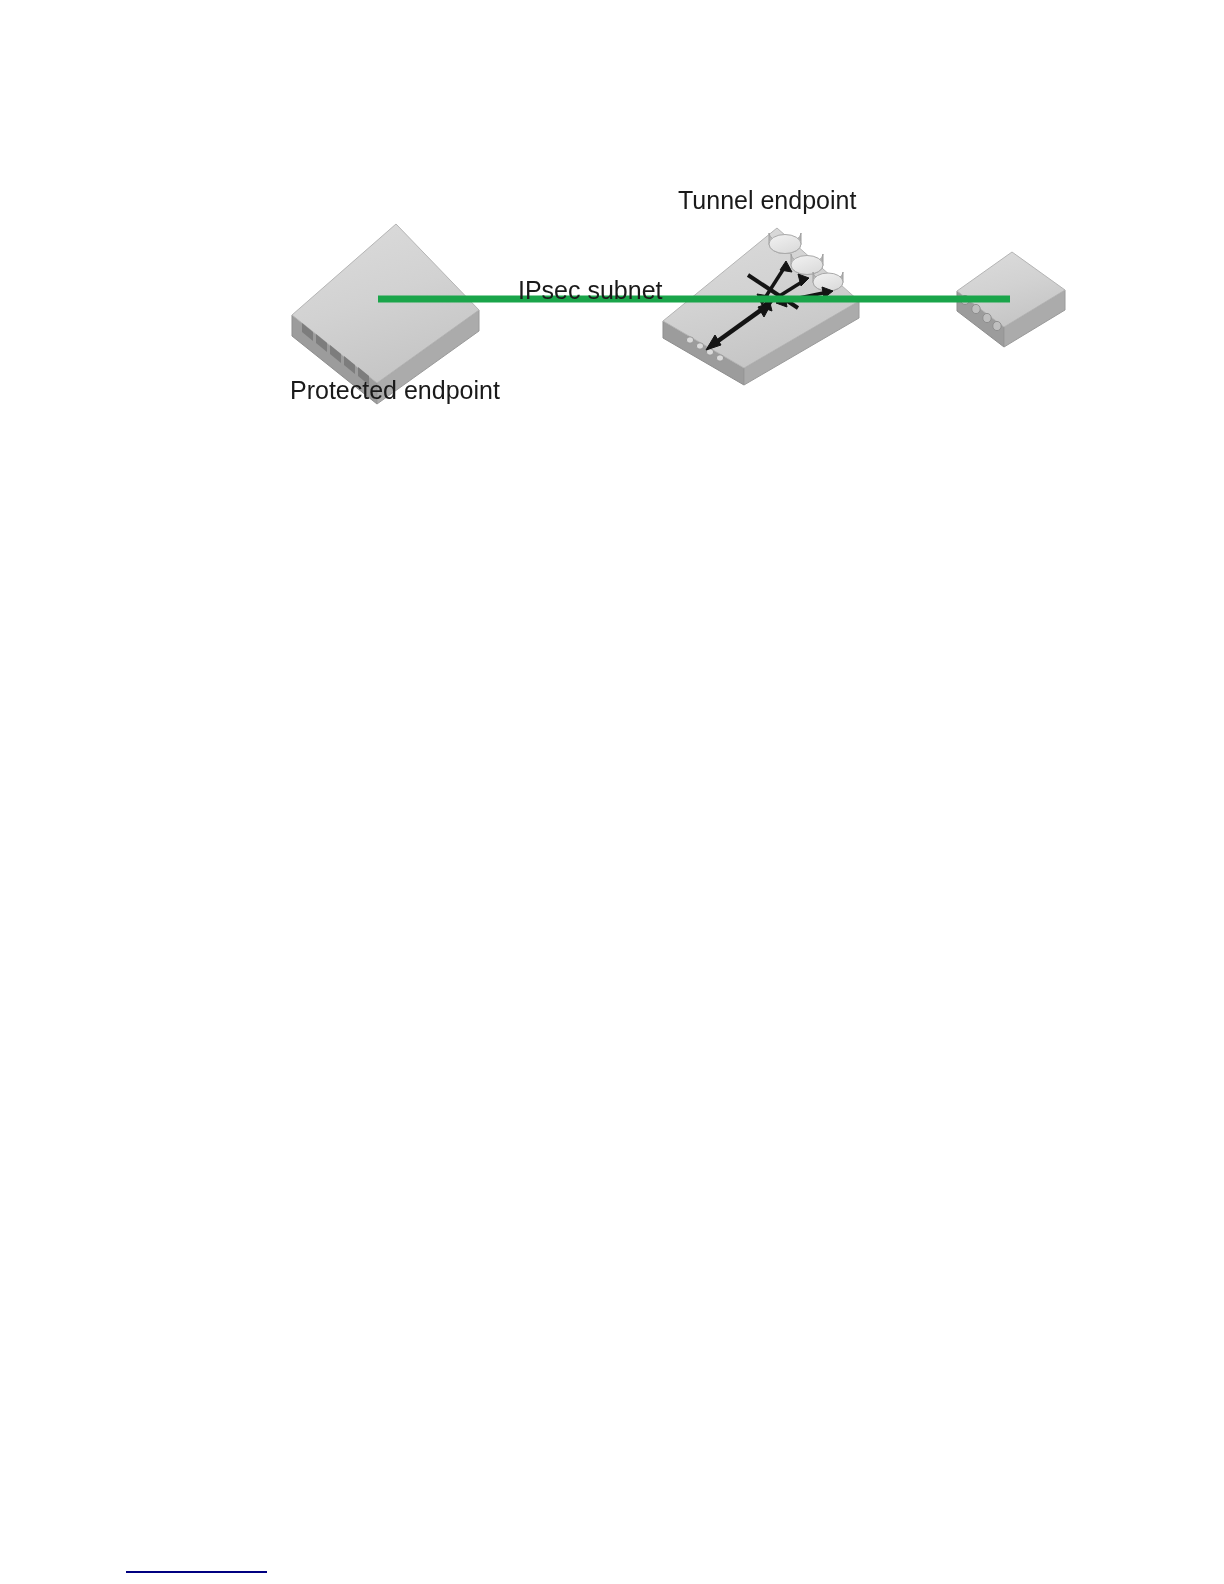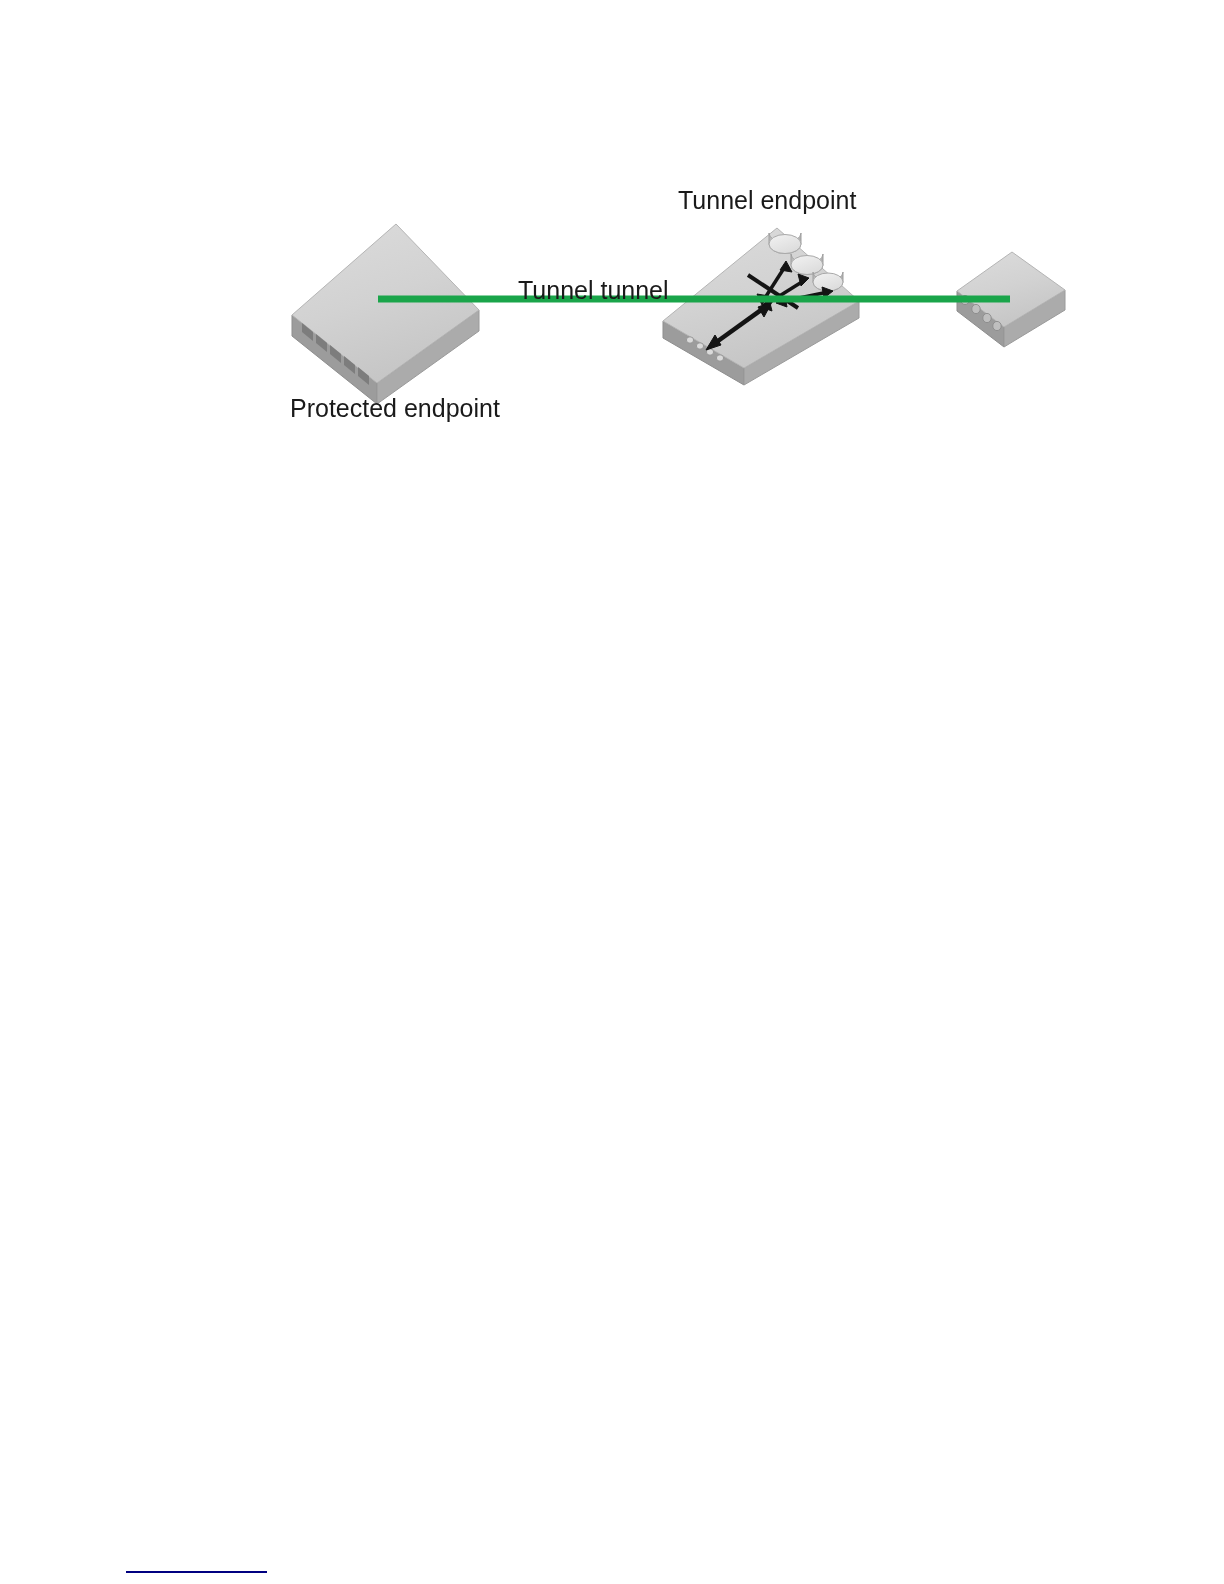--- a/index.html
+++ b/index.html
@@ -41,21 +41,21 @@
   #label-tunnel-endpoint {
     left: 678px;
     top: 186px;
   }
   #label-ipsec-tunnel {
     left: 518px;
     top: 276px;
   }
   #label-protected-endpoint {
     left: 290px;
-    top: 394px;
+    top: 376px;
   }
   #label-protected-subnet {
     left: 920px;
     top: 366px;
     text-align: center;
     width: 176px;
   }
   .label-line {
     display: block;
   }
@@ -183,20 +183,20 @@
     </g>
 
     <g>
       <line x1="378" y1="299" x2="744" y2="299" stroke="#1aa54a" stroke-width="7" stroke-linecap="butt"></line>
       <line x1="744" y1="299" x2="1010" y2="299" stroke="#1aa54a" stroke-width="7" stroke-linecap="butt"></line>
     </g>
   </svg>
 
   <div class="diag-label" id="label-tunnel-endpoint">Tunnel endpoint</div>
 
-  <div class="diag-label" id="label-ipsec-tunnel">Tunnel tunnel</div>
+  <div class="diag-label" id="label-ipsec-tunnel">IPsec subnet</div>
 
   <div class="diag-label" id="label-protected-endpoint">Protected endpoint</div>
 
 
   <div id="footnote-rule"></div>
 
 </div>
 
 </body></html>

